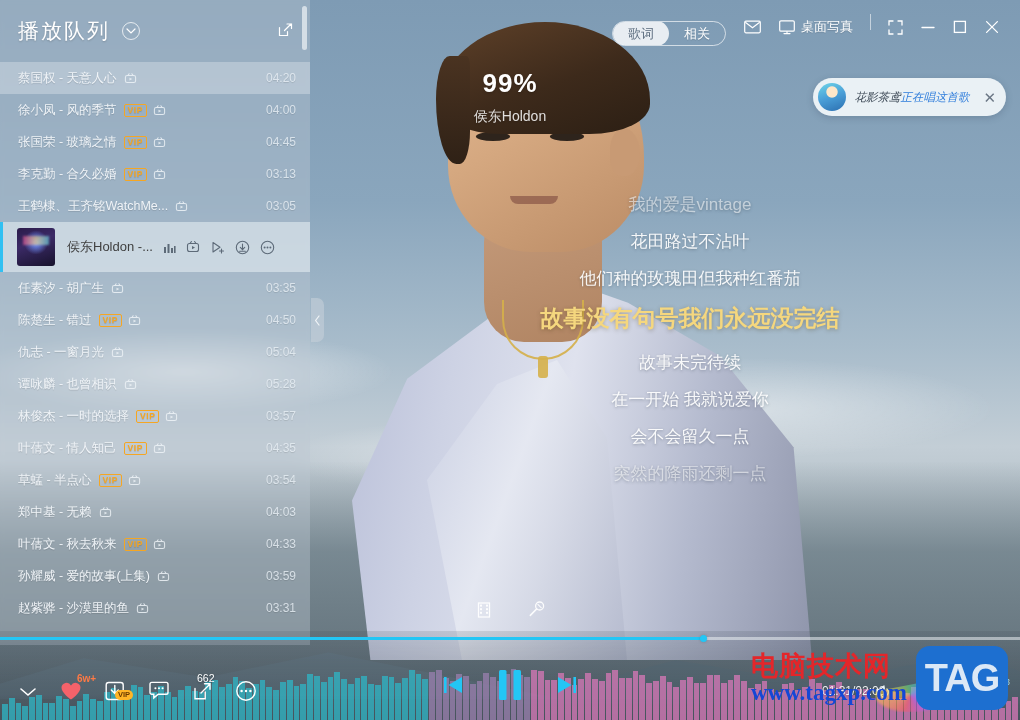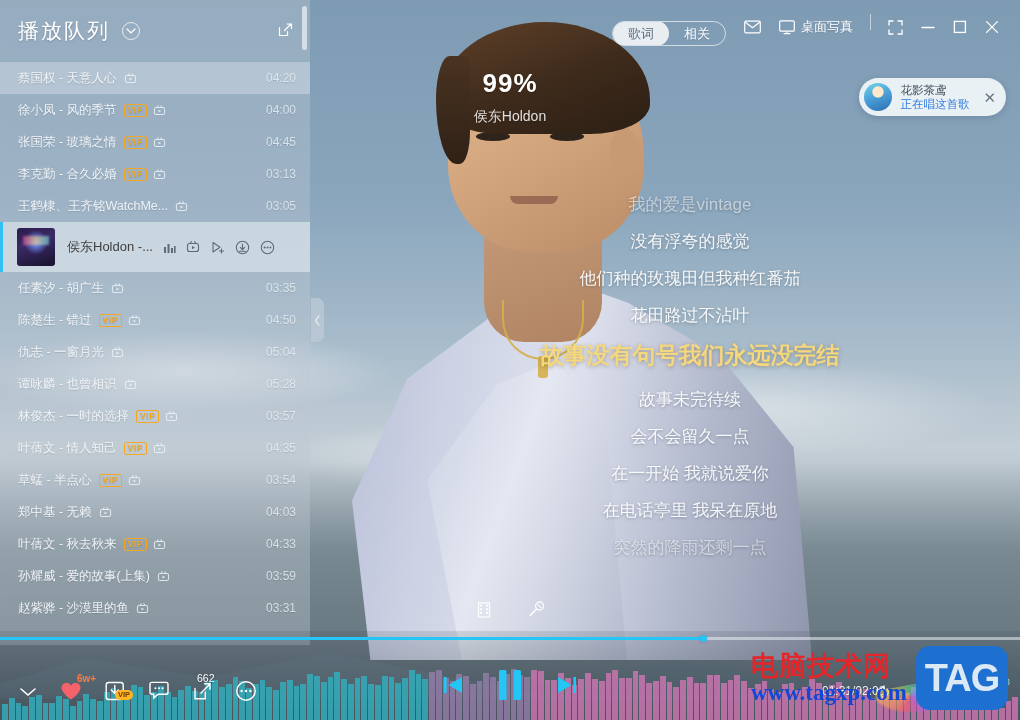--- a/index.html
+++ b/index.html
@@ -227,21 +227,21 @@
     border-radius: 19px;
     display: flex; align-items: center; gap: 8px;
     box-shadow: 0 2px 7px rgba(40,60,80,.22);
   }
   .toast-avatar {
     width: 28px; height: 28px; border-radius: 50%; flex: none;
     background:
       radial-gradient(circle at 50% 32%, #ffe7c9 0 22%, rgba(255,231,201,0) 26%),
       linear-gradient(160deg, #6fd6e8 0%, #4a9fd8 48%, #2b6fb0 100%);
   }
-  .toast-texts { display: flex; flex-direction: column; line-height: 1.25; }
+  .toast-texts { display: flex; flex-direction: row; line-height: 1.25; font-style: italic; }
   .toast-name { font-size: 11.5px; color: #3e4a57; }
   .toast-link { font-size: 11.5px; color: #2f7ddb; cursor: pointer; }
   .toast-close {
     margin-left: 6px; color: #6b7785; font-size: 15px; cursor: pointer;
     line-height: 1;
   }
 
   
   .song-head { position: absolute; left: 0; right: 0; top: 68px; text-align: center; }
   .song-title {
@@ -743,28 +743,26 @@
     <div class="toast-close">✕</div>
   </div>
 
   <div class="song-head">
     <div class="song-title">99%</div>
     <div class="song-artist">侯东Holdon</div>
   </div>
 
   <div class="lyrics" id="lyrics">
       <div class="lyric dim">我的爱是vintage</div>
-      <div class="lyric ">没有浮夸的感觉</div>
+      <div class="lyric ">花田路过不沾叶</div>
       <div class="lyric ">他们种的玫瑰田但我种红番茄</div>
-      <div class="lyric ">花田路过不沾叶</div>
       <div class="lyric active">故事没有句号我们永远没完结</div>
       <div class="lyric ">故事未完待续</div>
+      <div class="lyric ">在一开始 我就说爱你</div>
       <div class="lyric ">会不会留久一点</div>
-      <div class="lyric ">在一开始 我就说爱你</div>
-      <div class="lyric ">在电话亭里 我呆在原地</div>
       <div class="lyric dim">突然的降雨还剩一点</div>
     </div>
 
   <div class="lyric-tools">
     <span class="lt">
       <svg width="18" height="18" viewBox="0 0 18 18">
           <rect x="3.5" y="2" width="11" height="14" stroke="#fff" fill="none" stroke-width="1.3"></rect>
           <g fill="#fff">
             <rect x="5" y="3.6" width="2" height="2"></rect>
             <rect x="5" y="7.2" width="2" height="2"></rect>

